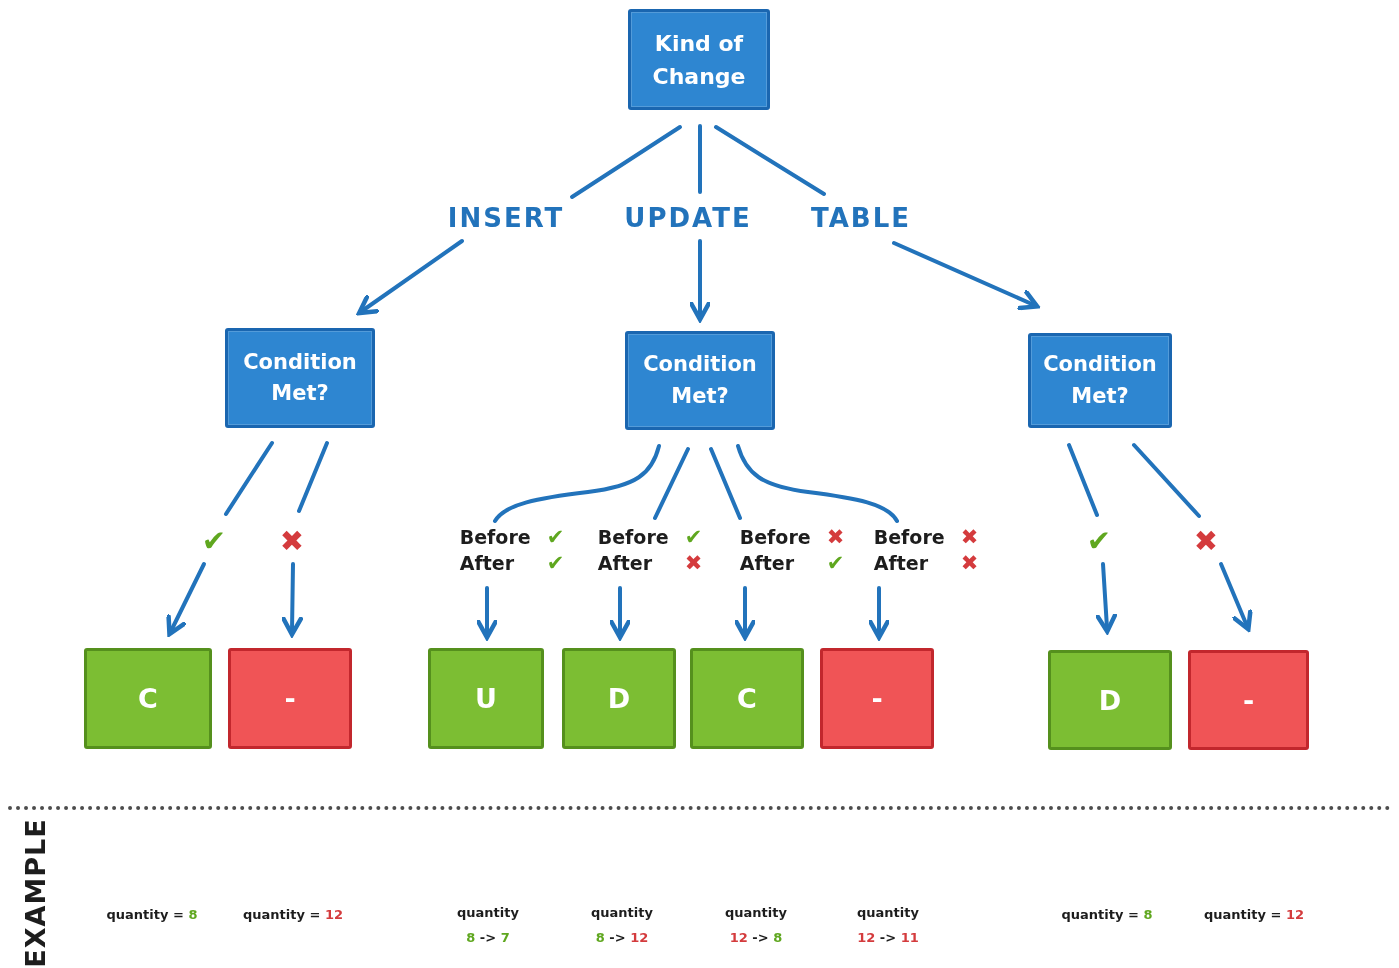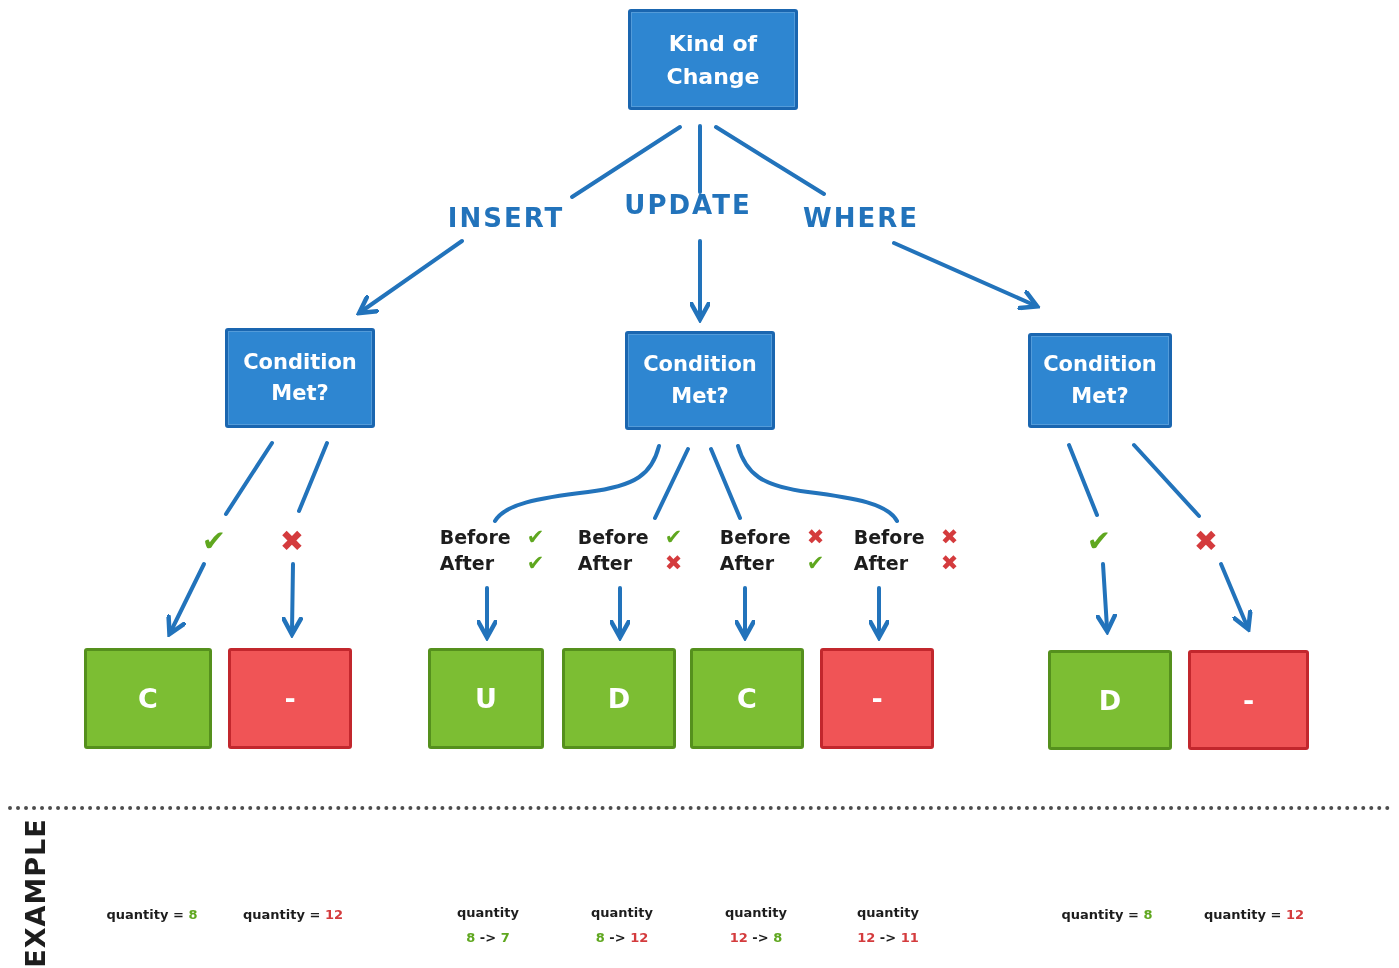--- a/index.html
+++ b/index.html
@@ -30,21 +30,21 @@
   }
   .mark{
     position:absolute;transform:translateX(-50%);
     font-size:29px;font-weight:bold;line-height:1;
   }
   .check{color:var(--check);} .cross{color:var(--cross);}
 
   .ba-block{
     position:absolute;transform:translateX(-50%);
     display:grid;grid-template-columns:auto auto;column-gap:16px;align-items:center;
-    font-size:19px;font-weight:bold;line-height:26px;white-space:nowrap;color:var(--ink);
+    font-size:19px;font-weight:bold;line-height:26px;white-space:nowrap;color:var(--ink);margin-left:20px;
   }
   .ba-block .mini-mark{font-size:21px;line-height:26px;}
 
   .separator{
     position:absolute;left:8px;right:8px;top:806px;height:0;
     border-top:4px dotted var(--dots);
   }
   .example-label{
     position:absolute;left:35px;top:893px;width:160px;height:40px;
     display:flex;align-items:center;justify-content:center;
@@ -95,27 +95,27 @@
     <line class="ln" x1="620" y1="588" x2="620" y2="634" marker-end="url(#ah)"></line>
     <line class="ln" x1="745" y1="588" x2="745" y2="634" marker-end="url(#ah)"></line>
     <line class="ln" x1="879" y1="588" x2="879" y2="634" marker-end="url(#ah)"></line>
 
     <line class="ln" x1="1069" y1="445" x2="1097" y2="515"></line>
     <line class="ln" x1="1103" y1="564" x2="1107" y2="628" marker-end="url(#ah)"></line>
     <line class="ln" x1="1134" y1="445" x2="1199" y2="516"></line>
     <line class="ln" x1="1221" y1="564" x2="1247" y2="626" marker-end="url(#ah)"></line>
   </svg>
 
-  <div class="node node-blue" style="left:628px;top:9px;width:170px;height:101px;">
+  <div class="node node-blue" style="left:628px;top:9px;width:142px;height:101px;">
     <span>Kind of Change</span>
   </div>
 
   <div class="branch-label" style="left:506px;top:203px;">INSERT</div>
-  <div class="branch-label" style="left:688px;top:190px;">UPDATE</div>
-  <div class="branch-label" style="left:861px;top:203px;">WHERE</div>
+  <div class="branch-label" style="left:688px;top:203px;">UPDATE</div>
+  <div class="branch-label" style="left:861px;top:203px;">TABLE</div>
 
   <div class="node node-blue" style="left:225px;top:328px;width:150px;height:100px;font-size:21px;">
     <span>Condition Met?</span>
   </div>
   <div class="node node-blue" style="left:625px;top:331px;width:150px;height:99px;font-size:21px;">
     <span>Condition Met?</span>
   </div>
   <div class="node node-blue" style="left:1028px;top:333px;width:144px;height:95px;font-size:21px;">
     <span>Condition Met?</span>
   </div>

